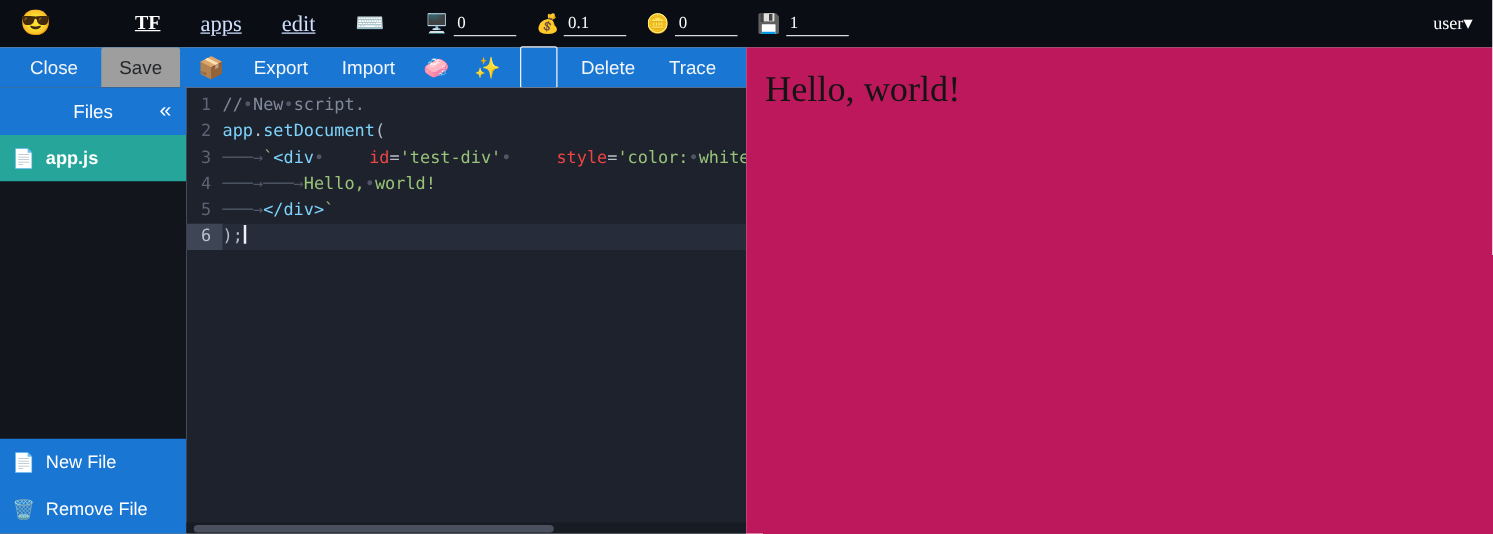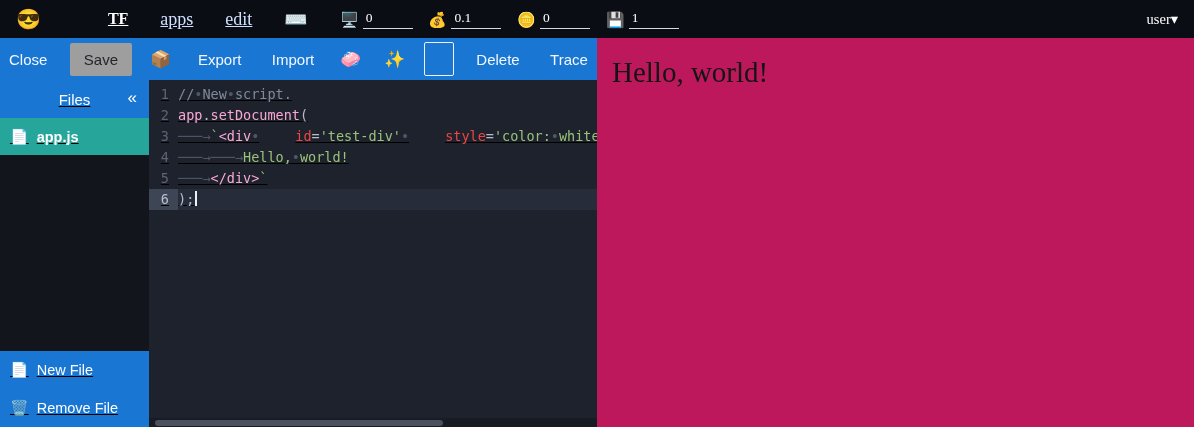--- a/index.html
+++ b/index.html
@@ -17,27 +17,27 @@
   .stat { display: inline-flex; align-items: flex-end; gap: 4px; cursor: pointer; }
   .stat .stat-icon { font-size: 15px; line-height: 1.2; }
   .stat .stat-value { font-size: 13.5px; color: #fff; border-bottom: 1px solid #d7dbe2; min-width: 50px; padding: 0 2px 2px 3px; }
   .topbar .flex-spacer { flex: 1; }
   .user-menu { font-size: 14.5px; color: #fff; cursor: pointer; }
 
   .main { flex: 1; display: flex; min-height: 0; }
   .left-pane { width: 597px; flex: none; display: flex; flex-direction: column; min-height: 0; }
 
   
-  .toolbar { height: 42px; flex: none; background: #1976d2; display: flex; align-items: center; justify-content: space-between; padding: 0 1px; }
+  .toolbar { height: 32px; flex: none; background: #1976d2; display: flex; align-items: center; justify-content: space-between; padding: 0 16px; }
   .tb-btn { background: transparent; border: none; color: #f4f7fd; font-family: "Liberation Sans", sans-serif; font-size: 15px; padding: 8px 8px; cursor: pointer; }
   .tb-btn.emoji { font-size: 17px; padding: 6px 4px; }
   .tb-btn.save { background: #9e9e9e; color: #23262b; border-radius: 2px; padding: 8px 14px; }
   .tb-btn.blank { width: 30px; height: 34px; border: 1px solid #eef2f7; border-radius: 2px; background: transparent; padding: 0; }
 
-  .workspace { flex: 1; display: flex; min-height: 0; text-decoration: underline; }
+  .workspace { flex: 1; display: flex; min-height: 0; }
 
   
   .sidebar { width: 149px; flex: none; display: flex; flex-direction: column; background: #12151c; }
   .sidebar-header { height: 38px; flex: none; background: #1976d2; color: #fff; display: flex; align-items: center; justify-content: center; position: relative; font-size: 15px; }
   .collapse-btn { position: absolute; right: 12px; top: 50%; transform: translateY(-54%); font-size: 17px; color: #fff; cursor: pointer; }
   .file-item { height: 37px; flex: none; display: flex; align-items: center; gap: 8px; padding: 0 10px; color: #fff; font-size: 14.5px; font-weight: bold; cursor: pointer; }
   .file-item.active { background: #26a69a; }
   .file-icon { font-size: 15px; }
   .sidebar-fill { flex: 1; }
   .sidebar-actions { flex: none; background: #1976d2; }
@@ -46,21 +46,21 @@
 
   
   .editor { flex: 1; background: #1e222c; display: flex; flex-direction: column; min-width: 0; overflow: hidden; font-family: "DejaVu Sans Mono", monospace; }
   .code-lines { flex: 1; padding-top: 4px; overflow: hidden; }
   .line { display: flex; height: 21px; line-height: 21px; font-size: 13.5px; white-space: pre; }
   .ln { width: 29px; flex: none; text-align: right; padding-right: 9px; color: #5c6475; }
   .line.active { background: #262c39; }
   .line.active .ln { background: #3e4554; color: #b8c0cf; }
   .code-text { white-space: pre; }
   .tk-comment { color: #808a9d; }
-  .tk-red     { color: #f9a8d4; }
+  .tk-red     { color: #7dd3fc; }
   .tk-orange  { color: #ef4444; margin-left: 36px; }
   .tk-green   { color: #98c379; }
   .tk-punct   { color: #b6bdc9; }
   .tk-ws      { color: #4f5766; }
   .tk-cursor  { display: inline-block; width: 2px; height: 15px; background: #eef2f8; vertical-align: -2px; margin-left: 1px; }
   .hscroll { height: 9px; flex: none; background: #171b23; display: flex; align-items: center; padding: 0 4px; }
   .hthumb { height: 6px; width: 288px; margin-left: 2px; background: #4a505e; border-radius: 3px; cursor: pointer; }
 
   
   .output { flex: 1; background: #be185d; padding: 18px 0 0 15px; overflow: hidden; }

